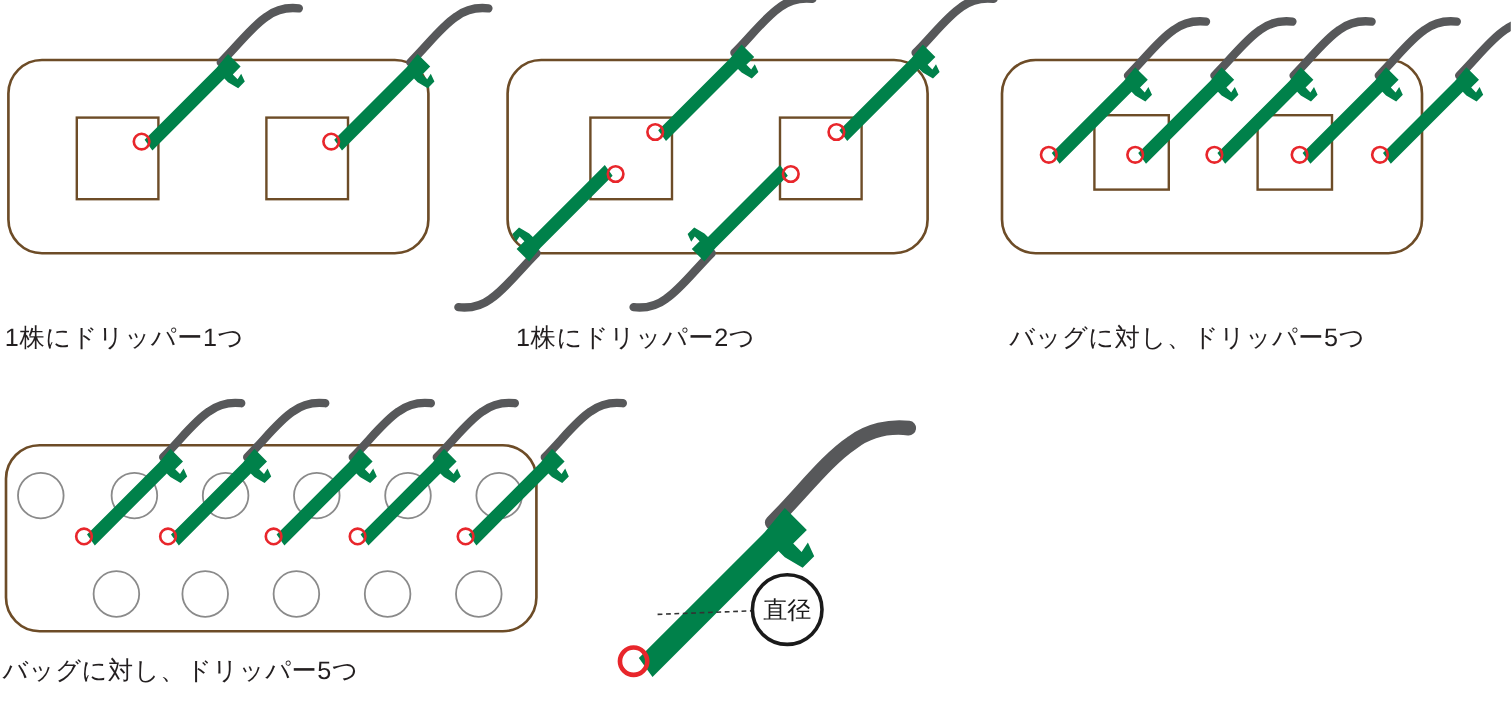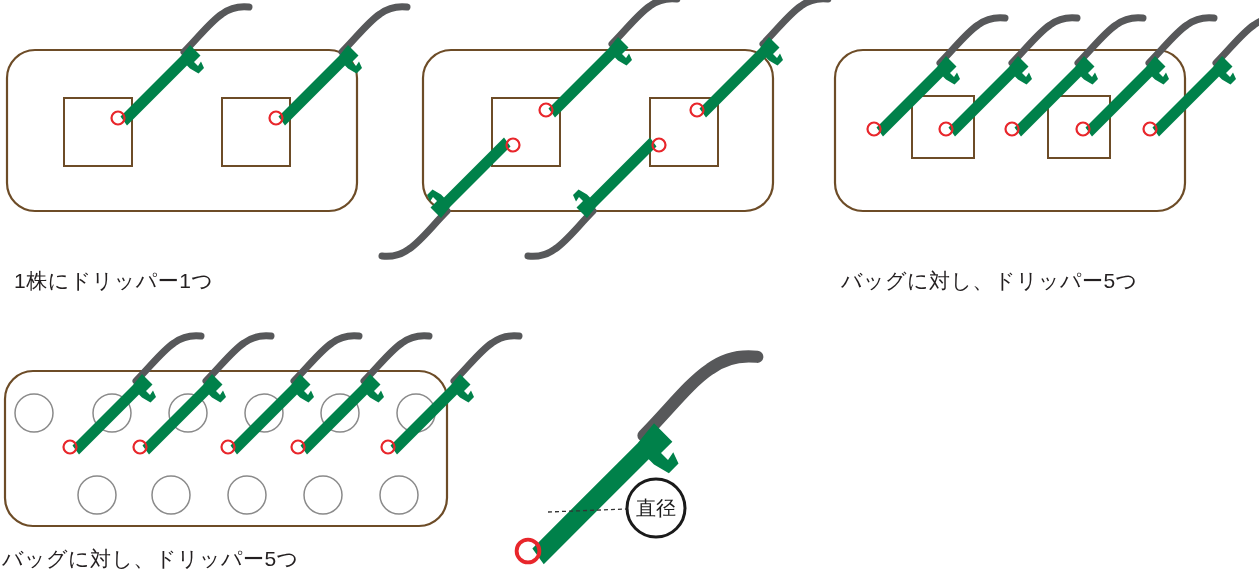--- a/index.html
+++ b/index.html
@@ -3,21 +3,21 @@
 <meta charset="utf-8">
 <style>
   html,body{margin:0;padding:0;background:#ffffff;}
   body{width:1259px;height:585px;overflow:hidden;
        font-family:"Liberation Sans","DejaVu Sans",sans-serif;}
   #stage{position:relative;width:1259px;height:585px;background:#fff;}
   svg.diagram{position:absolute;left:0;top:0;width:1259px;height:585px;display:block;}
   .caption{position:absolute;white-space:nowrap;color:#231f20;
            font-family:"Liberation Sans","DejaVu Sans",sans-serif;
            font-size:21px;letter-spacing:.5px;}
-  .cap1{left:14px;top:267px;}
+  .cap1{left:4px;top:267px;}
   .cap2{left:430px;top:267px;}
   .cap3{left:841px;top:267px;}
   .cap4{left:2px;top:545px;}
   .cap5{left:697px;top:525px;font-size:22px;}
 </style>
 </head>
 <body>
 
 <div id="stage">
 
@@ -124,16 +124,17 @@
           </g>
           <line x1="548" y1="512" x2="627" y2="509" stroke="#333" stroke-width="1.3" stroke-dasharray="4 3"></line>
           <circle cx="656" cy="508" r="29" fill="#ffffff" stroke="#1a1a1a" stroke-width="3"></circle>
           <text x="656" y="515" text-anchor="middle" fill="#1a1a1a" font-size="20" font-family="&quot;Liberation Sans&quot;,&quot;DejaVu Sans&quot;,sans-serif">直径</text>
         </g>
       </g>
   <style>.tube-path{stroke:#57585a;}.body-path{fill:#00814a;}.emit-ring{stroke:#e8262b;}</style>
     </svg>
 
   <div class="caption cap1">1株にドリッパー1つ</div>
+  <div class="caption cap2">1株にドリッパー2つ</div>
   <div class="caption cap3">バッグに対し、ドリッパー5つ</div>
   <div class="caption cap4">バッグに対し、ドリッパー5つ</div>
 
 </div>
 
 </body></html>

